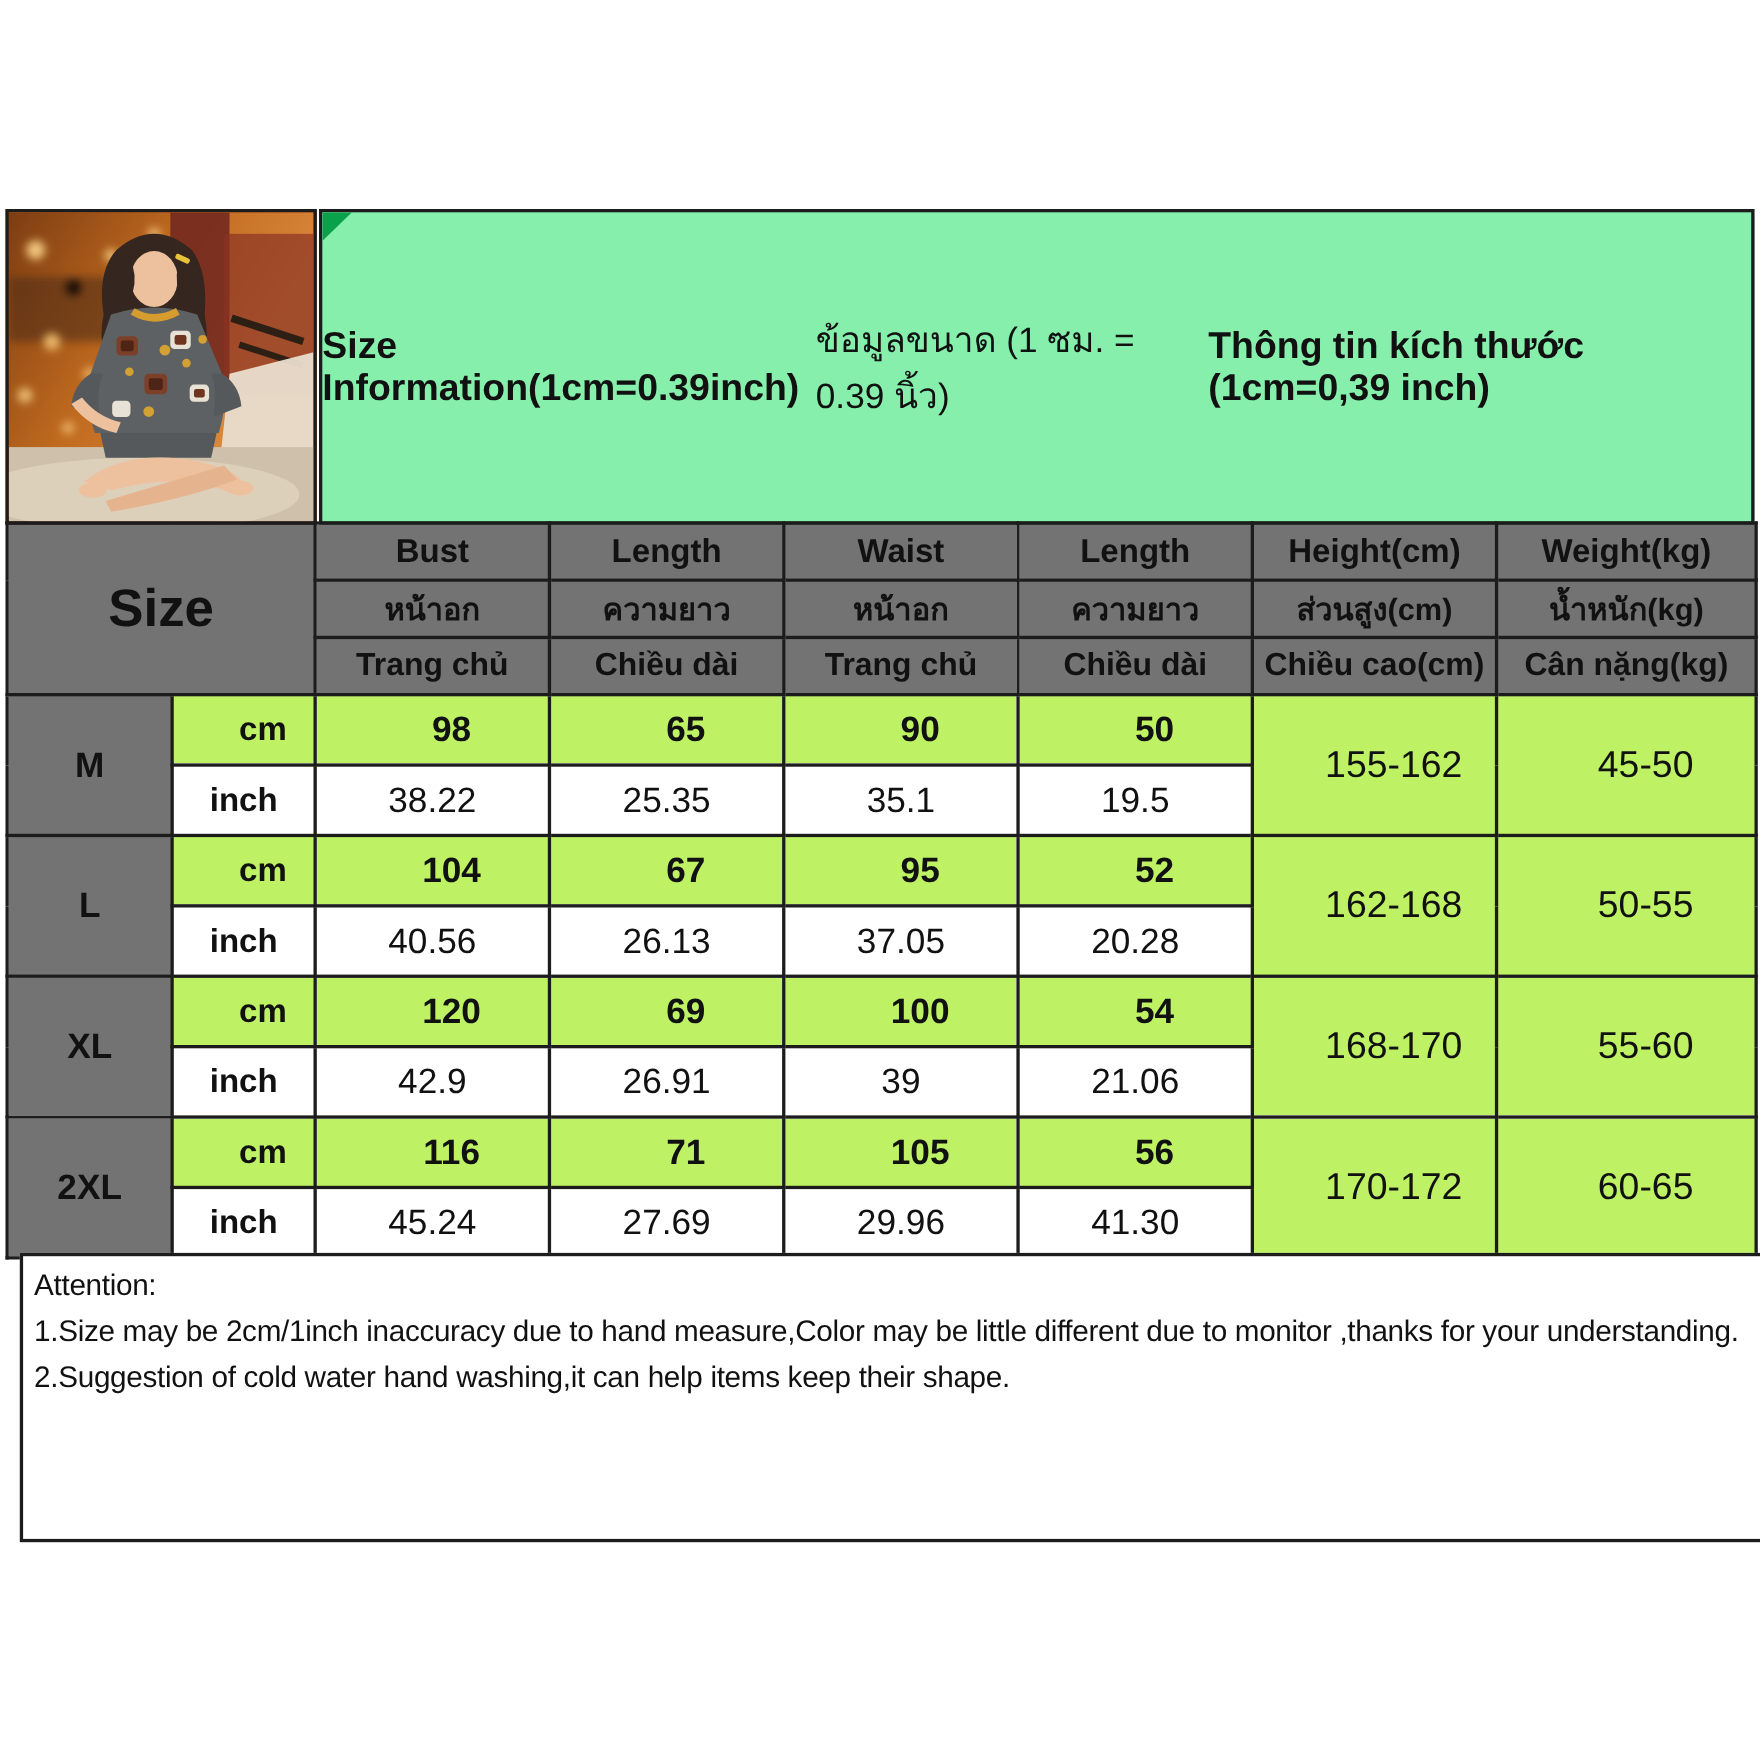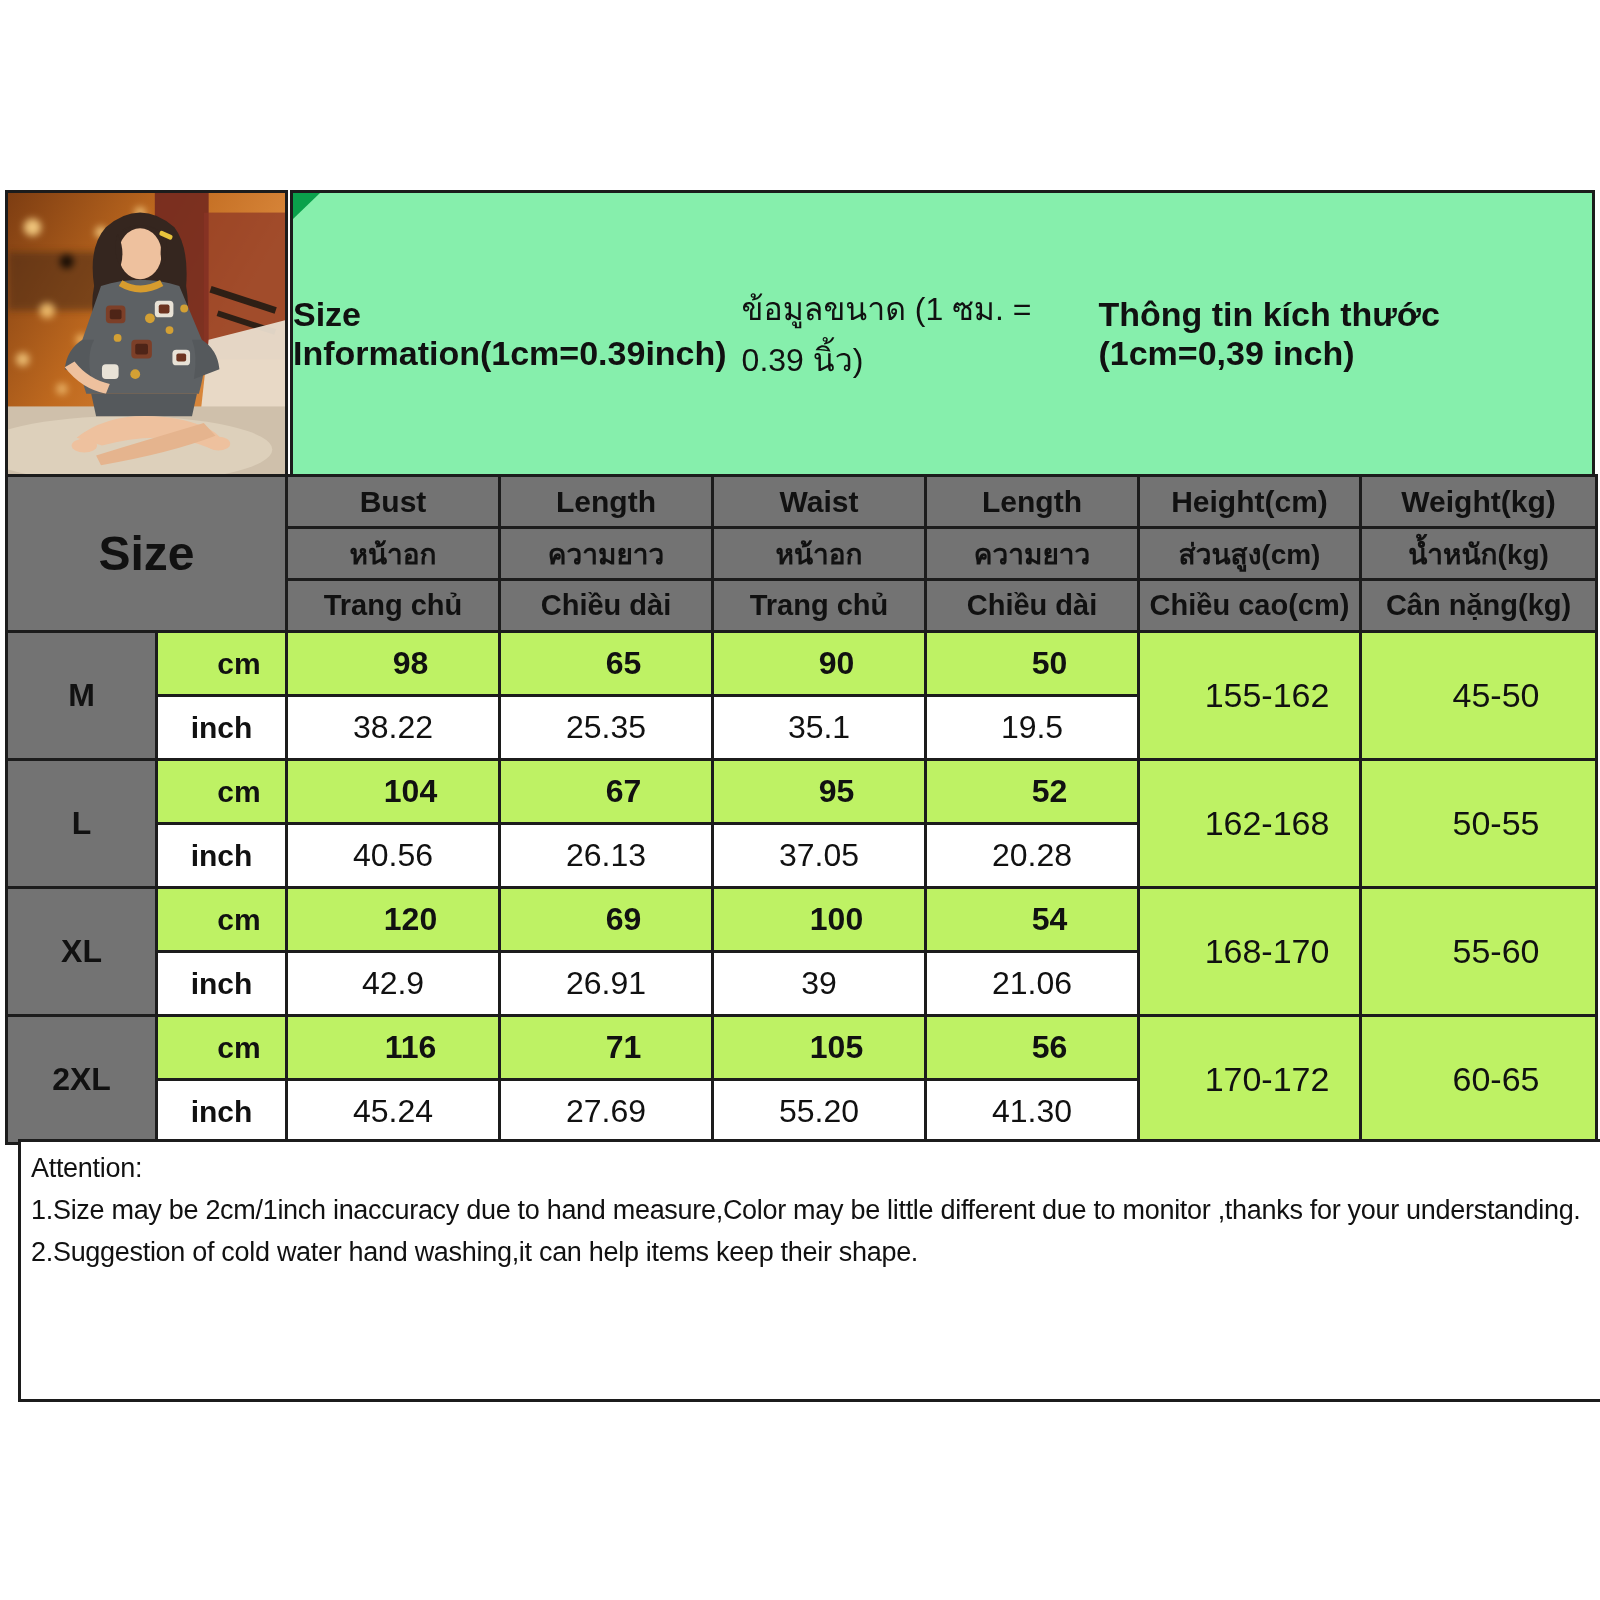--- a/index.html
+++ b/index.html
@@ -262,21 +262,21 @@
         <td class="cell-light val-cm">71</td>
         <td class="cell-light val-cm">105</td>
         <td class="cell-light val-cm">56</td>
         <td class="cell-light range-cell" rowspan="2">170-172</td>
         <td class="cell-light range-cell" rowspan="2">60-65</td>
       </tr>
       <tr class="data-row">
         <td class="cell-white unit-cell">inch</td>
         <td class="cell-white val-inch">45.24</td>
         <td class="cell-white val-inch">27.69</td>
-        <td class="cell-white val-inch">55.20</td>
+        <td class="cell-white val-inch">29.96</td>
         <td class="cell-white val-inch">41.30</td>
       </tr>
     </tbody>
   </table>
 
   <div class="attention-box">
     <p>Attention:</p>
     <p>1.Size may be 2cm/1inch inaccuracy due to hand measure,Color may be little different due to monitor ,thanks for your understanding.</p>
     <p>2.Suggestion of cold water hand washing,it can help items keep their shape.</p>
   </div>

